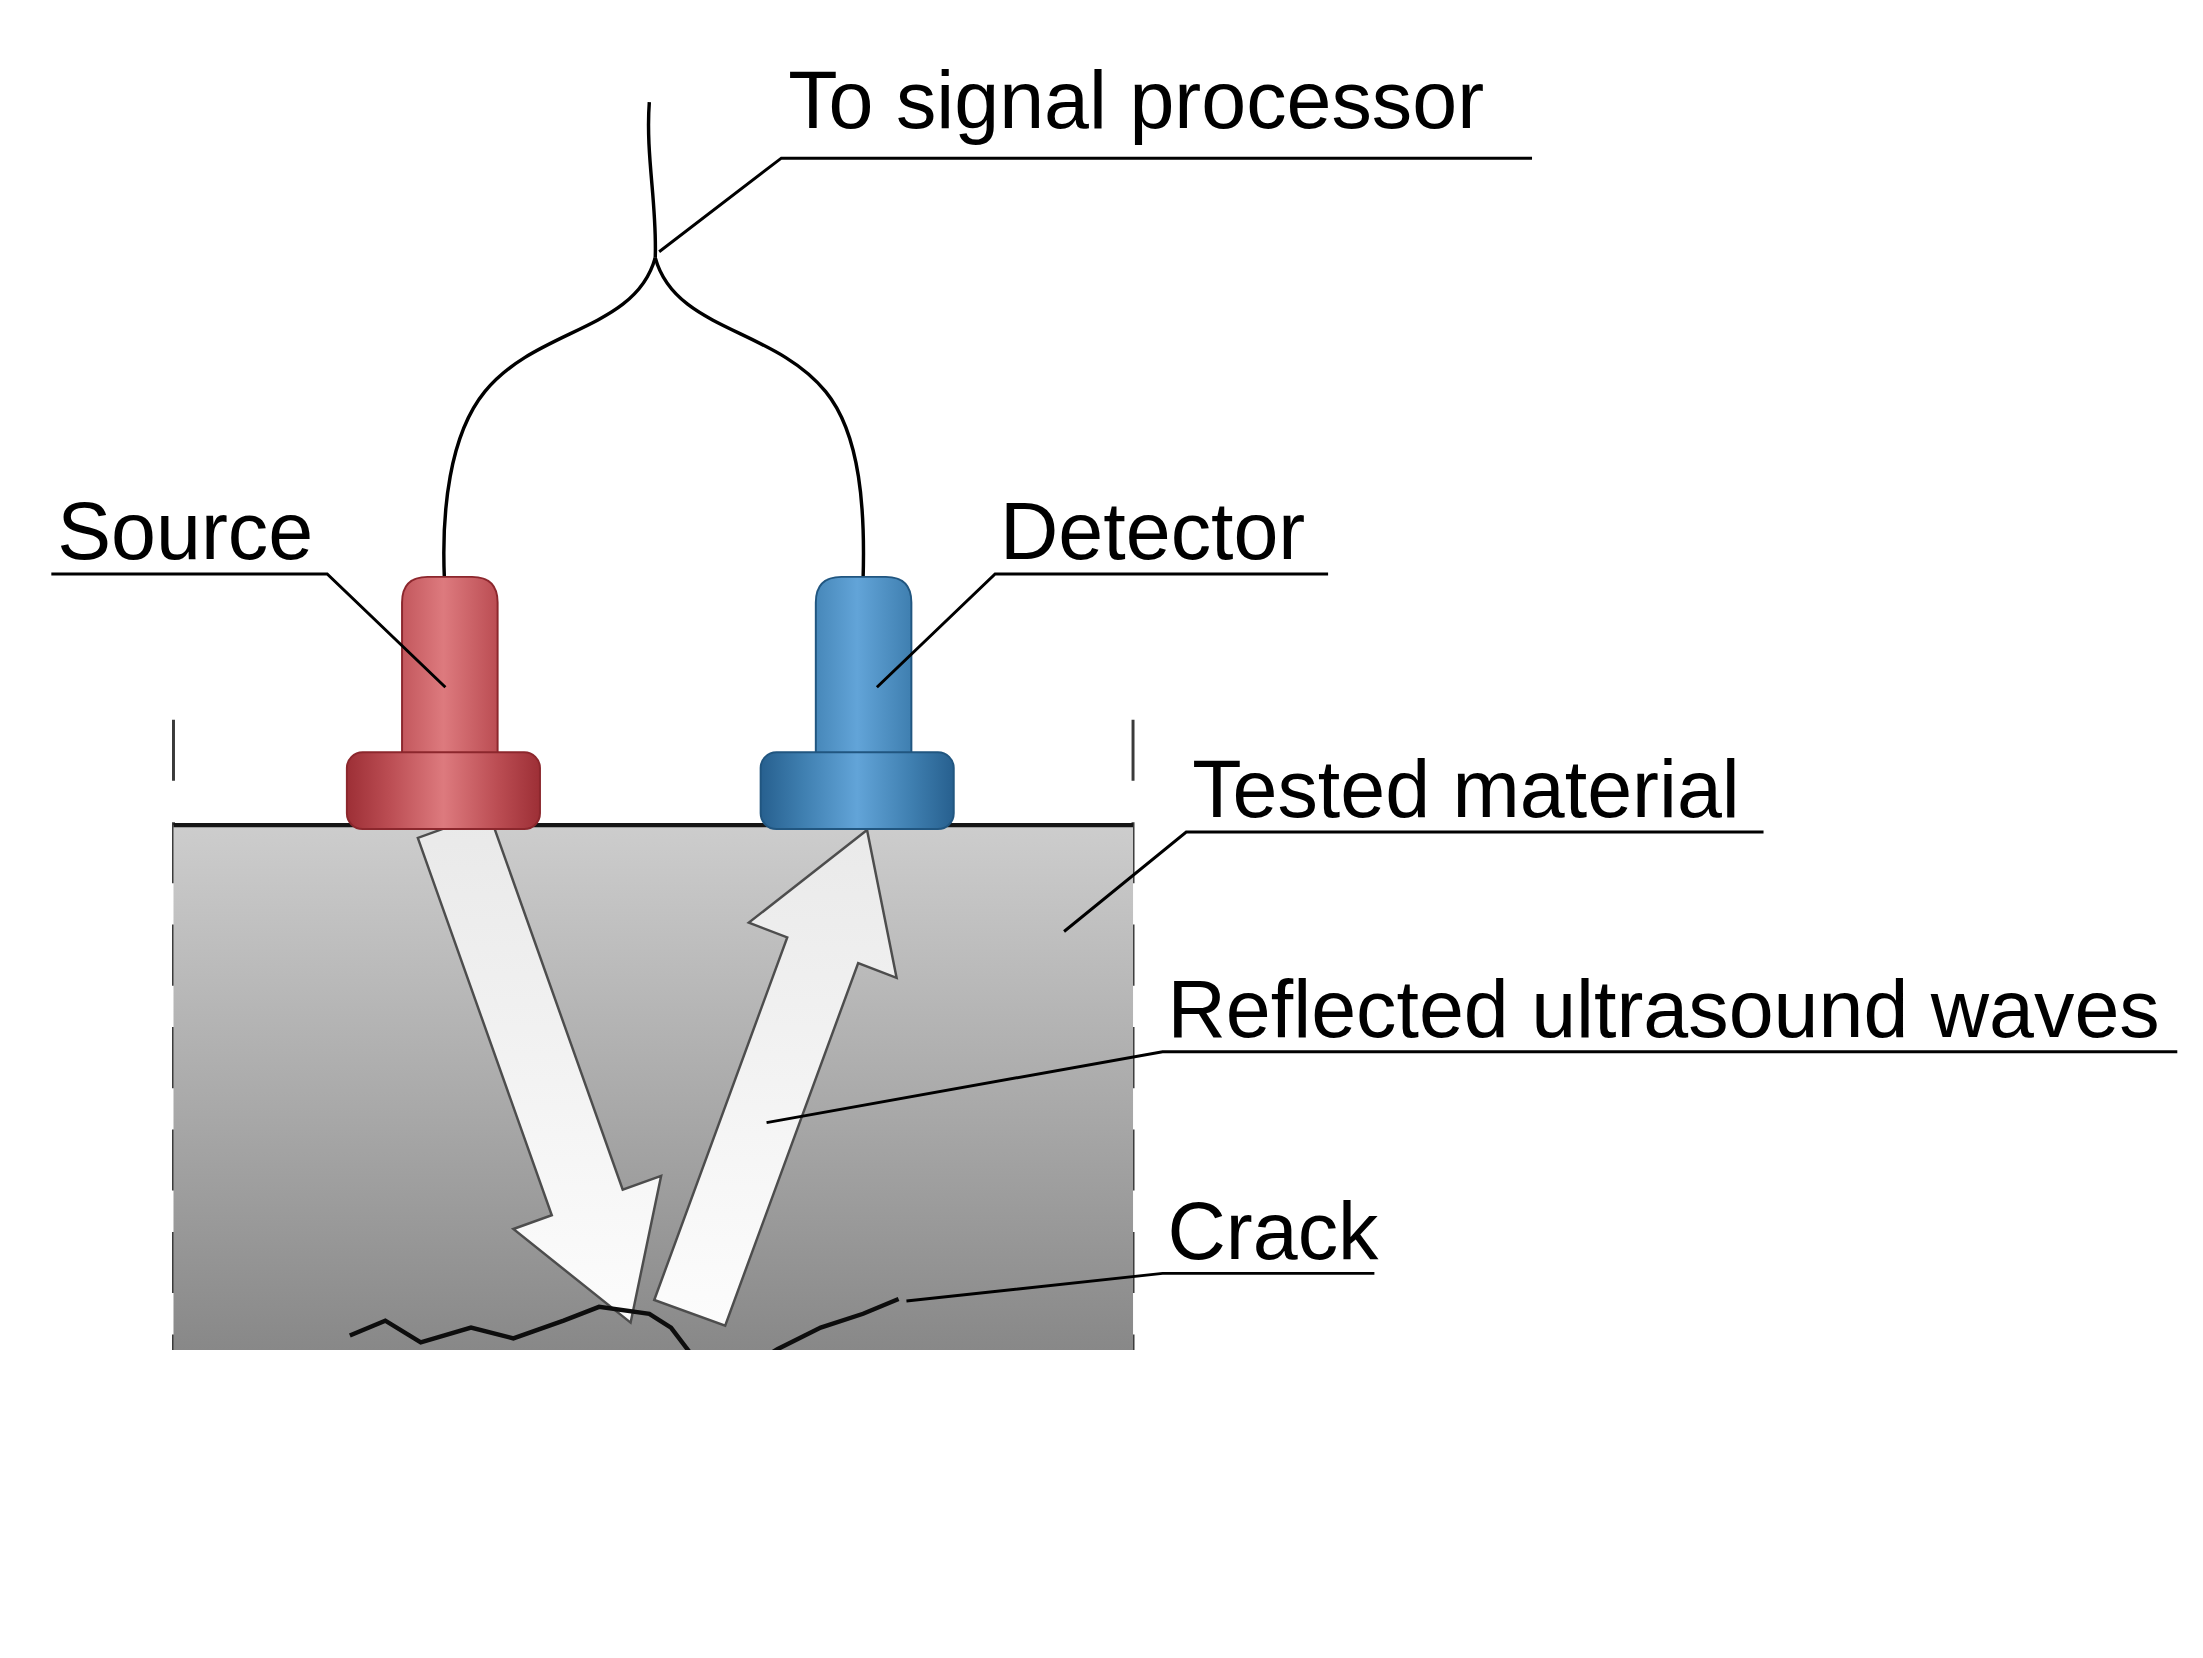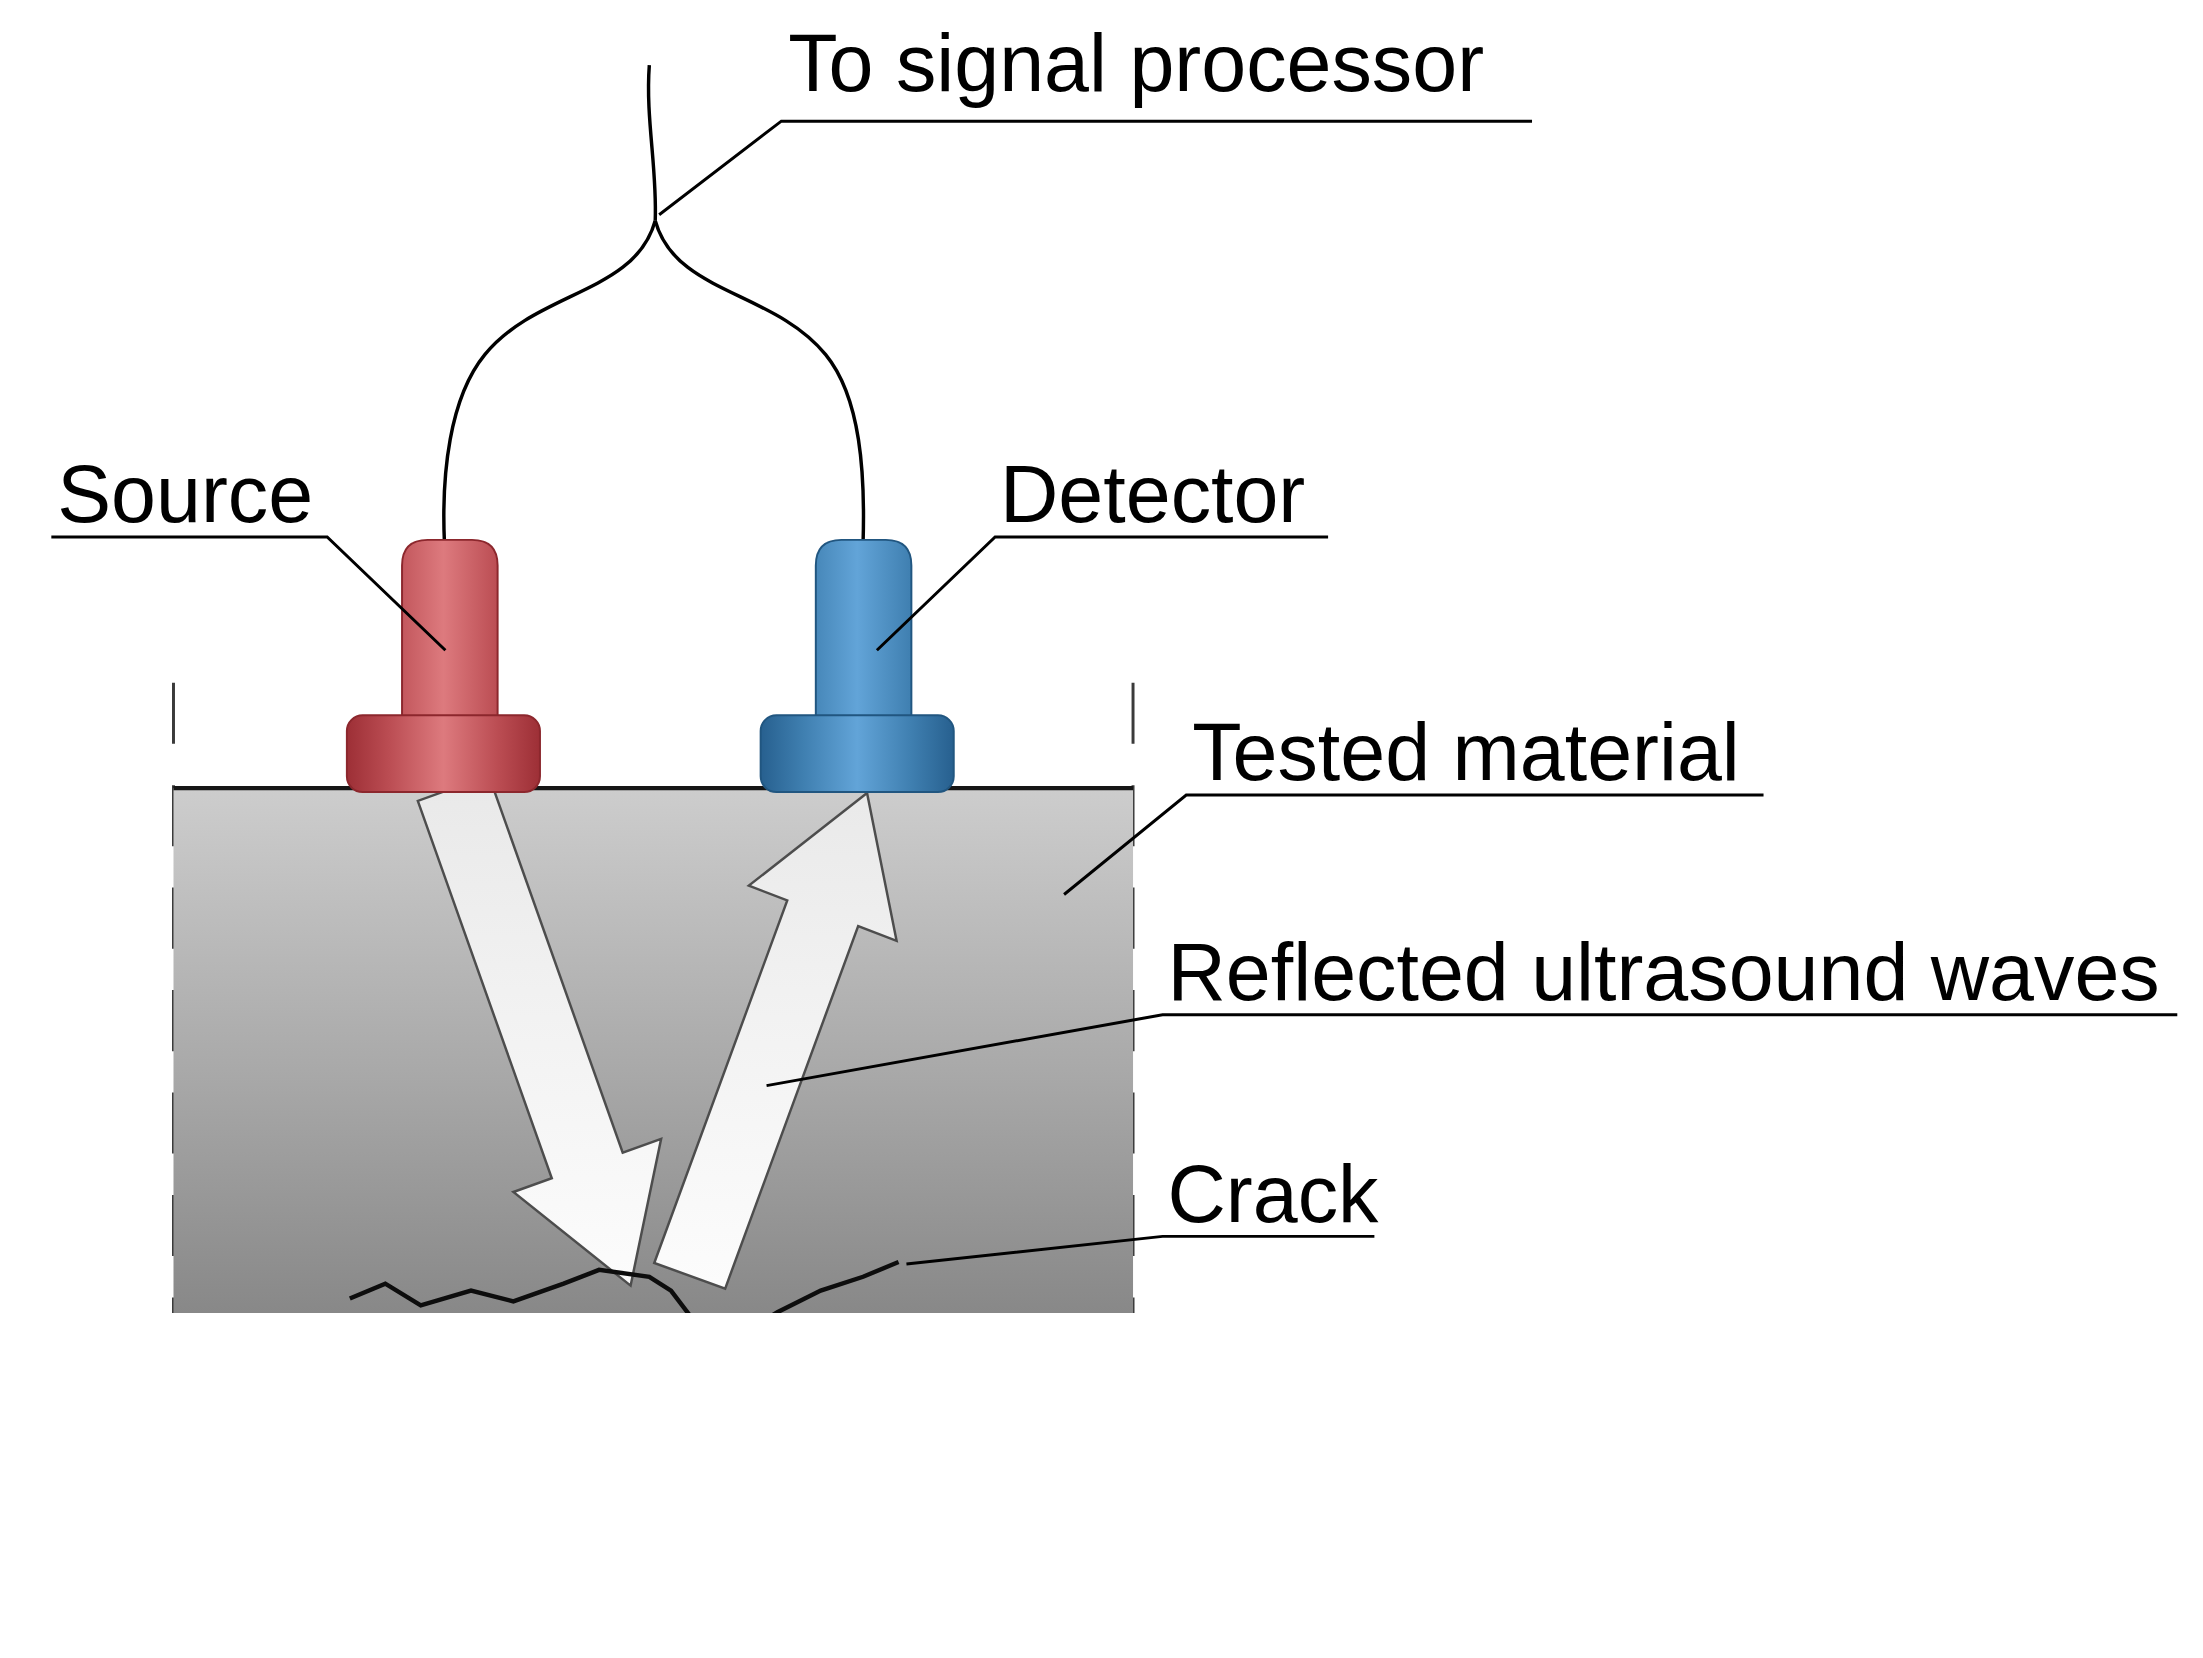--- a/index.html
+++ b/index.html
@@ -6,20 +6,21 @@
     margin: 0;
     padding: 0;
     background: #ffffff;
   }
   .stage {
     position: relative;
     width: 2204px;
     height: 1313px;
     background: #ffffff;
     overflow: hidden;
+    margin-top: 37px;
   }
   svg {
     display: block;
   }
   .diagram-label {
     font-family: "Liberation Sans", sans-serif;
     font-size: 82px;
     fill: #000000;
   }
   .leader {

